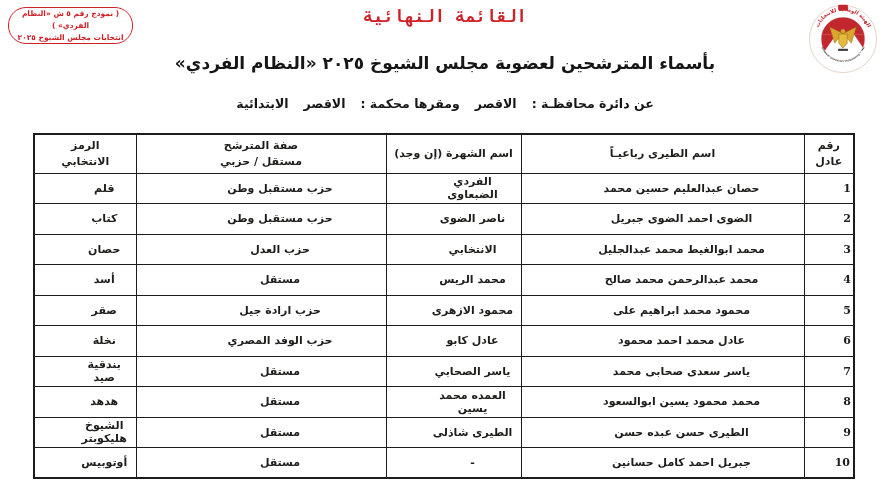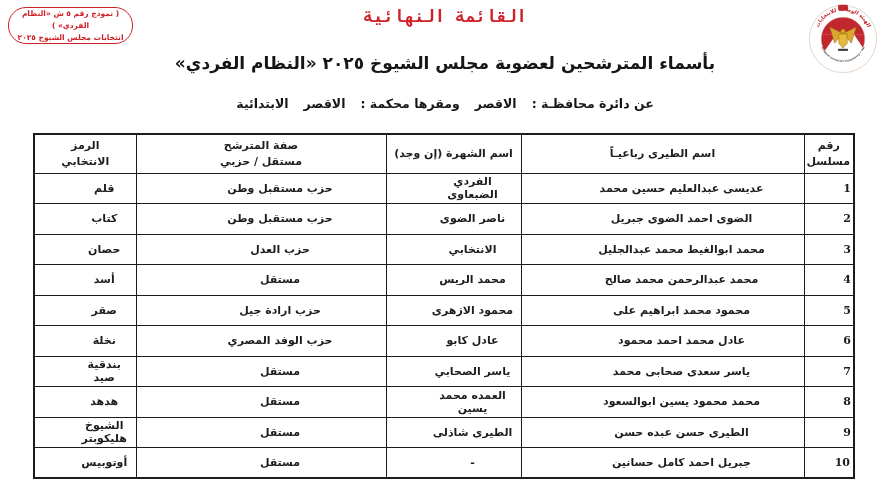--- a/index.html
+++ b/index.html
@@ -116,38 +116,38 @@
       <col style="width:50px">
         <col style="width:283px">
         <col style="width:135px">
         <col style="width:250px">
         <col style="width:102px">
     </colgroup>
     <thead>
       <tr>
         <th>
           <div>رقم</div>
-          <div>مسلسل</div>
+          <div>عادل</div>
         </th>
         <th>اسم الطيرى رباعيـاً</th>
         <th>اسم الشهرة (إن وجد)</th>
         <th>
           <div>صفة المترشح</div>
           <div>مستقل / حزبي</div>
         </th>
         <th>
           <div>الرمز</div>
           <div>الانتخابي</div>
         </th>
       </tr>
     </thead>
     <tbody>
       <tr>
         <td class="cell-serial">1</td>
-        <td>عديسى عبدالعليم حسين محمد</td>
+        <td>حصان عبدالعليم حسين محمد</td>
         <td>الفردي الضبعاوى</td>
         <td>حزب مستقبل وطن</td>
         <td>قلم</td>
       </tr>
       <tr>
         <td class="cell-serial">2</td>
         <td>الضوى احمد الضوى جبريل</td>
         <td>ناصر الضوى</td>
         <td>حزب مستقبل وطن</td>
         <td>كتاب</td>

